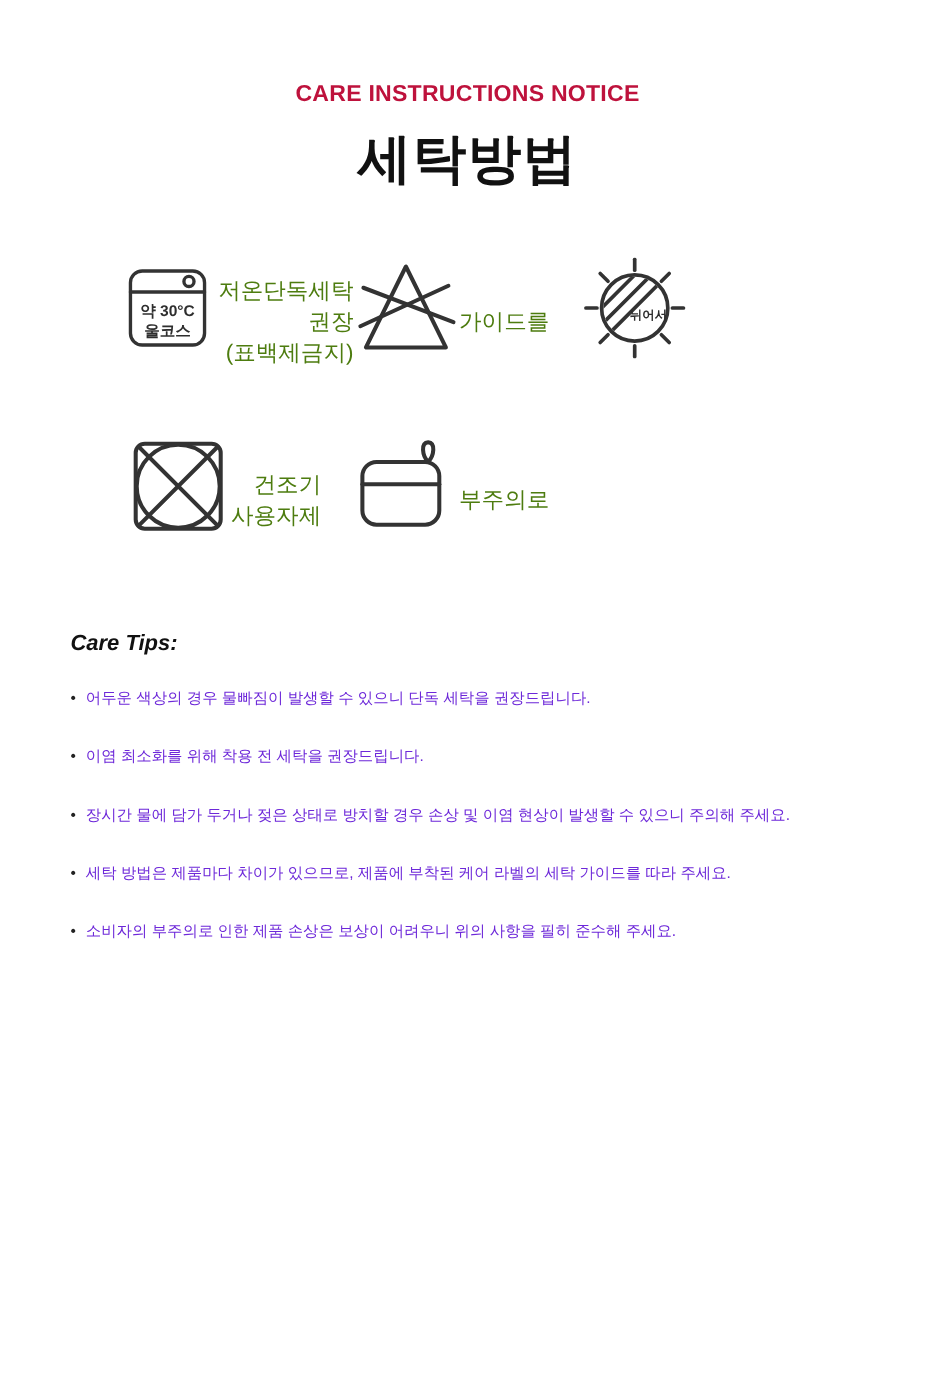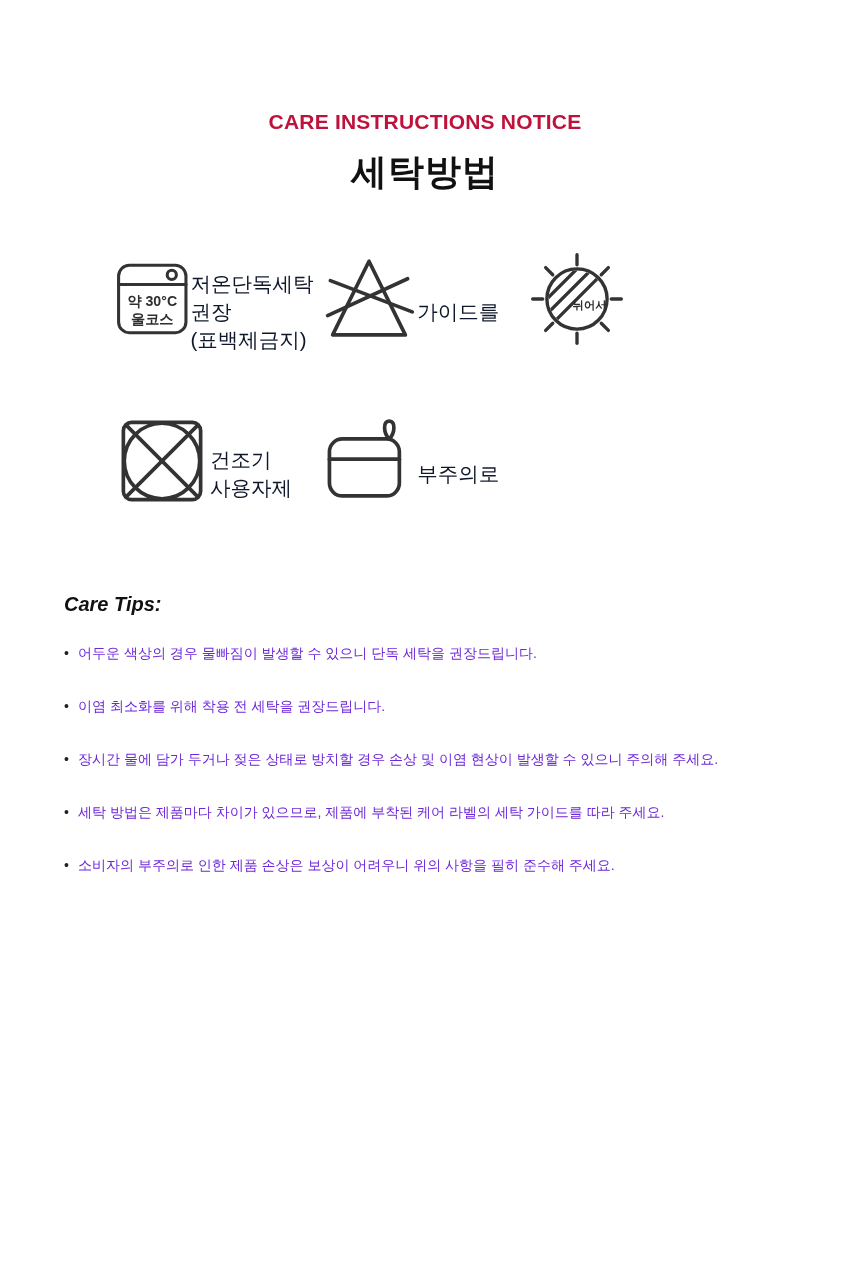--- a/index.html
+++ b/index.html
@@ -4,47 +4,47 @@
 <style>
   * { margin:0; padding:0; box-sizing:border-box; }
   html,body { background:#ffffff; }
   body {
     width:850px; height:1272px; margin:0 auto; overflow:hidden;
     font-family:"Liberation Sans", sans-serif; color:#1e1e1e;
   }
   .page { width:850px; height:1272px; position:relative; }
 
   
-  .header { padding-top:110px; text-align:center; }
+  .header { padding-top:74px; text-align:center; }
   .eyebrow {
     color:#be123c; font-size:21px; font-weight:700; letter-spacing:0.2px;
   }
   .title {
-    margin-top:14px; font-size:36px; font-weight:700; color:#111111;
+    margin-top:14px; font-size:49px; font-weight:700; color:#111111;
     letter-spacing:1px;
   }
 
   
   .icon-grid {
     width:622px; margin:56px auto 0;
     display:grid; grid-template-columns:repeat(3,1fr); row-gap:44px;
   }
   .icon-cell { display:flex; align-items:center; }
   .icon-box {
     width:96px; height:92px; display:flex; align-items:center; justify-content:center;
     margin-bottom:26px;
   }
   .icon-box svg { width:100%; height:100%; }
   .icon-stroke { stroke:#333333; fill:none; stroke-width:4; stroke-linecap:round; stroke-linejoin:round; }
   .icon-fill { fill:#333333; }
   .icon-inner-text {
     font-family:"Liberation Sans", sans-serif; font-weight:700; fill:#2e2e2e;
     text-anchor:middle;
   }
-  .icon-label { text-align:left; font-size:20.5px; line-height:28px; color:#0f172a; }
+  .icon-label { text-align:right; font-size:20.5px; line-height:28px; color:#4d7c0f; }
 
   
   .tips { width:722px; margin:60px 0 0 64px; }
   .tips-heading { font-size:20px; font-weight:700; color:#111111; margin-bottom:20px;font-style:italic; }
   .tips-list { list-style:none; }
   .tip-item { display:flex; margin-bottom:19px; }
   .tip-dot { width:14px; flex:0 0 14px; font-size:14px; line-height:34px; color:#222222; text-align:left; }
   .tip-text { font-size:14px; line-height:34px; color:#6d28d9; word-break:normal; }
 </style>
 </head>

